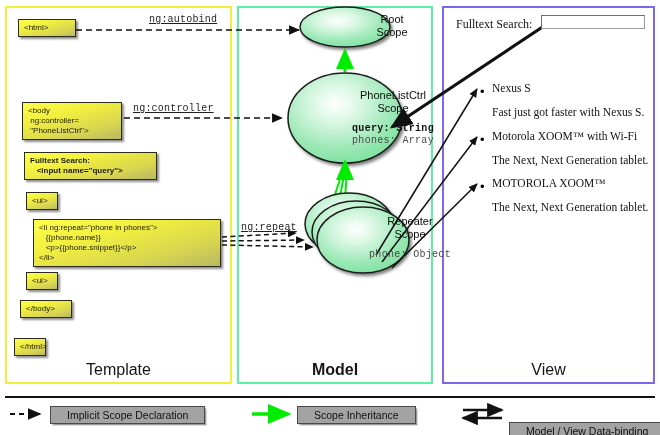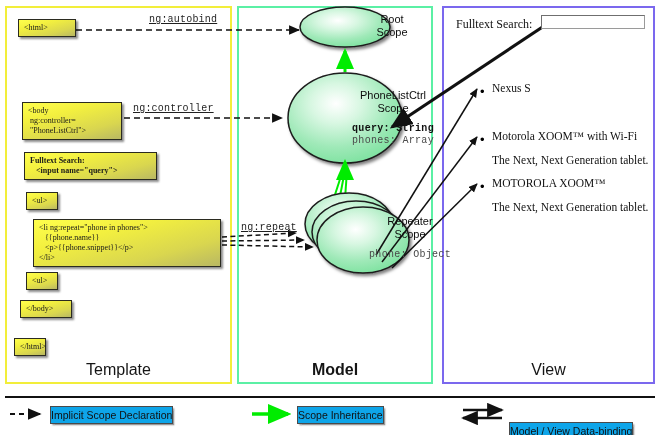--- a/index.html
+++ b/index.html
@@ -35,21 +35,21 @@
   .lbl-model{   left:237px;top:361px;width:196px;font-weight:bold;}
   .lbl-view{    left:442px;top:361px;width:213px;}
 
   
   .code-box{
     position:absolute;
     box-sizing:border-box;
     border:1px solid #2b2b20;
     background:linear-gradient(165deg,#ffff4d 0%,#f3f03f 32%,#d9d64f 72%,#b9b863 100%);
     box-shadow:2px 2px 2px rgba(0,0,0,.45);
-    font-family:Liberation Serif, serif;
+    font-family:Liberation Sans, sans-serif;
     font-size:8px;
     line-height:10px;
     color:#1a1a1a;
     padding:3px 5px;
     white-space:pre;
   }
   .code-box.b{font-weight:bold;}
 
   
   svg#draw{position:absolute;left:0;top:0;width:660px;height:435px;pointer-events:none;}
@@ -101,25 +101,25 @@
   .view-snippet{position:absolute;font-size:11.5px;white-space:nowrap;}
 
   
   #legend-divider{
     position:absolute;left:5px;top:396px;width:650px;height:2px;background:#111;
   }
   .legend-box{
     position:absolute;
     box-sizing:border-box;
     border:1px solid #4a4a4a;
-    background:#0ea5e9;
+    background:#a3a3a3;
     box-shadow:1.5px 1.5px 1.5px rgba(0,0,0,.4);
     font-size:10.5px;
     color:#111;
-    padding:2px 0;
+    padding:2px 16px;
     white-space:nowrap;
     font-family:"Liberation Sans", sans-serif;
   }
 </style>
 </head>
 <body>
 
 <div id="stage">
 
   <div class="col col-template"></div>
@@ -255,20 +255,21 @@
   </div>
   <div class="ell-text" style="left:308px;top:249px;width:110px;">
     <div class="mono-row dim">phone: Object</div>
   </div>
 
   <div class="view-font" id="view-search-label">Fulltext Search:</div>
   <input id="view-search-input" type="text" placeholder="" style="">
 
   <span class="view-bullet" style="left:480px;top:85px;">•</span>
   <div class="view-font view-item" style="left:492px;top:82px;">Nexus S</div>
+  <div class="view-font view-snippet" style="left:492px;top:106px;">Fast just got faster with Nexus S.</div>
 
   <span class="view-bullet" style="left:480px;top:133px;">•</span>
   <div class="view-font view-item" style="left:492px;top:130px;">Motorola XOOM™  with Wi-Fi</div>
   <div class="view-font view-snippet" style="left:492px;top:154px;">The Next, Next Generation tablet.</div>
 
   <span class="view-bullet" style="left:480px;top:180px;">•</span>
   <div class="view-font view-item" style="left:492px;top:177px;">MOTOROLA XOOM™</div>
   <div class="view-font view-snippet" style="left:492px;top:201px;">The Next, Next Generation tablet.</div>
 
   <div class="col-label lbl-template">Template</div>

